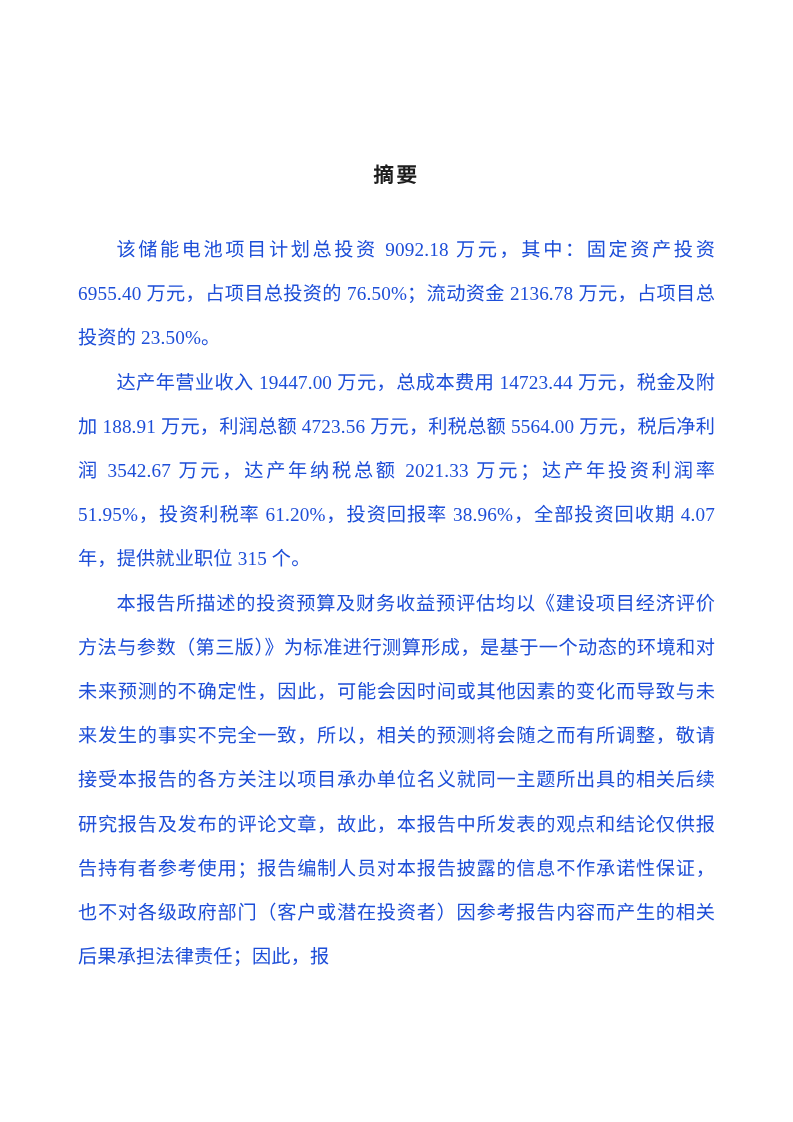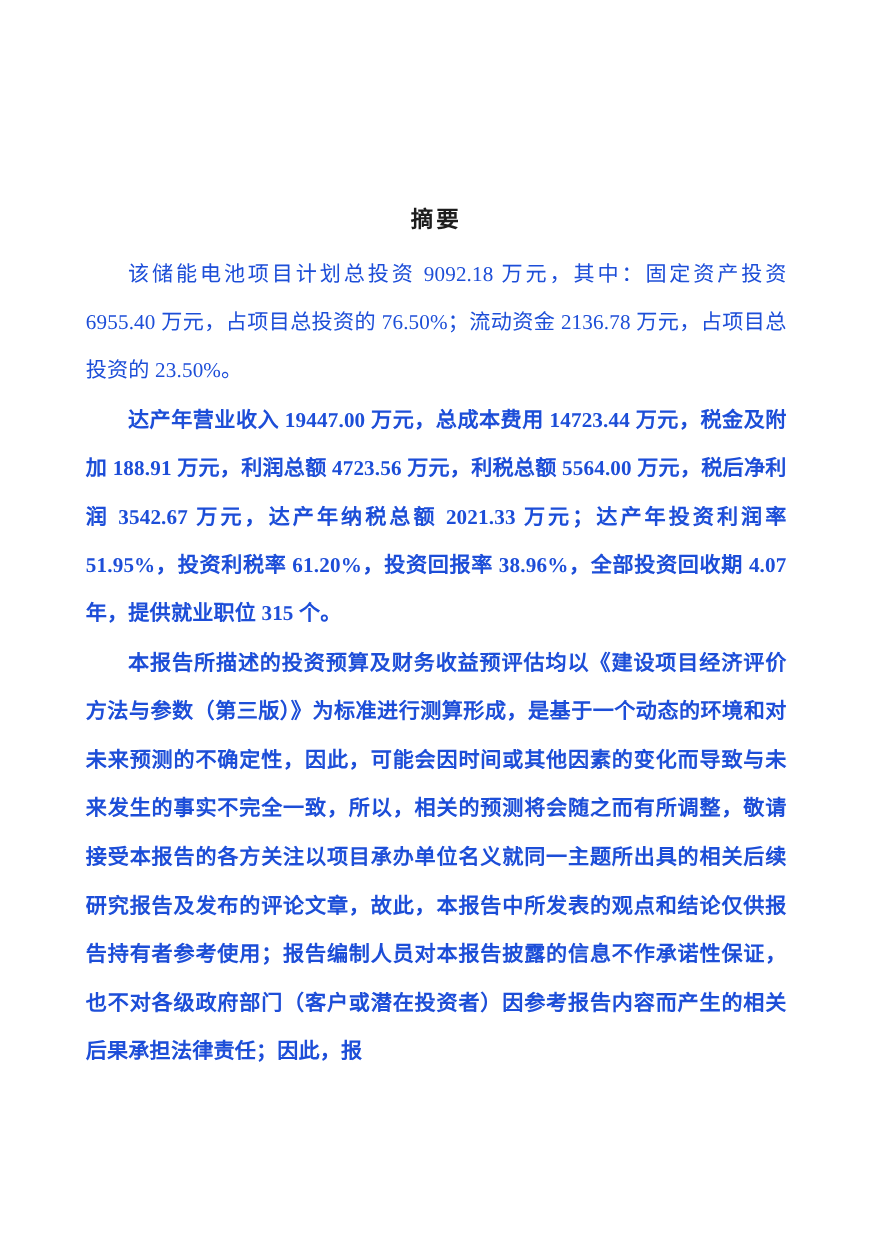--- a/index.html
+++ b/index.html
@@ -21,21 +21,21 @@
   }
   .page-inner {
     position: absolute;
     left: 78px;
     top: 0;
     width: 637px;
     height: 1122px;
   }
   .doc-title {
     position: absolute;
-    top: 168px;
+    top: 144px;
     left: 0;
     width: 637px;
     text-align: center;
     font-size: 20.5px;
     font-weight: bold;
     letter-spacing: 2.5px;
     color: #1d1d1d;
     font-family: "Liberation Sans", "DejaVu Sans", sans-serif;
   }
   .body-copy {
@@ -50,21 +50,20 @@
     line-height: 44.2px;
     text-align: justify;
     text-justify: inter-ideograph;
     text-indent: 2em;
     color: #1d4ed8;
     letter-spacing: 0.15px;
     -webkit-font-smoothing: antialiased;
   }
   .para + .para {
     margin-top: 0;
-    font-weight: bold;
   }
 </style>
 </head>
 <body>
 
 <div class="page">
   <div class="page-inner">
 
     <h1 class="doc-title">摘要</h1>
 

